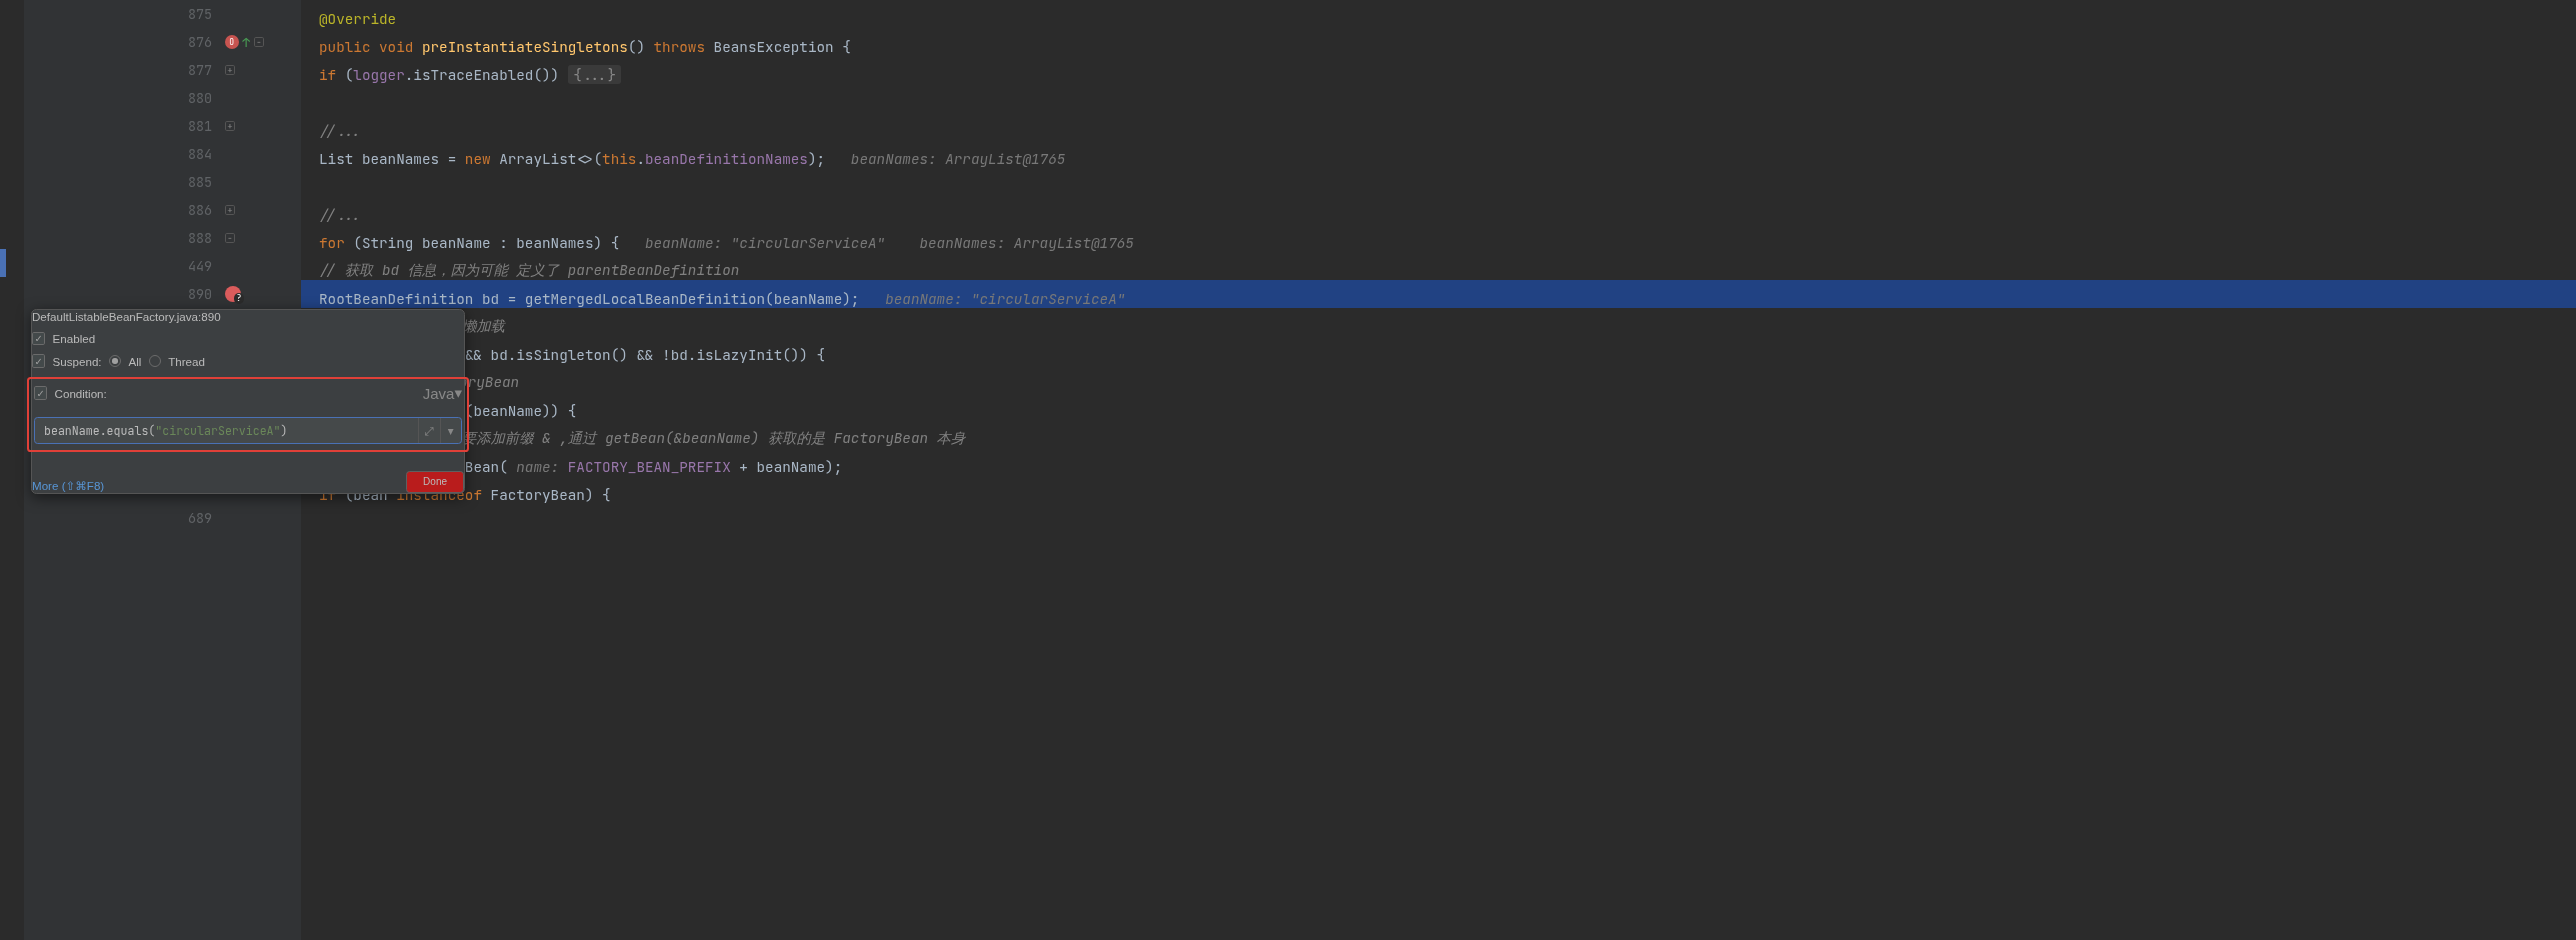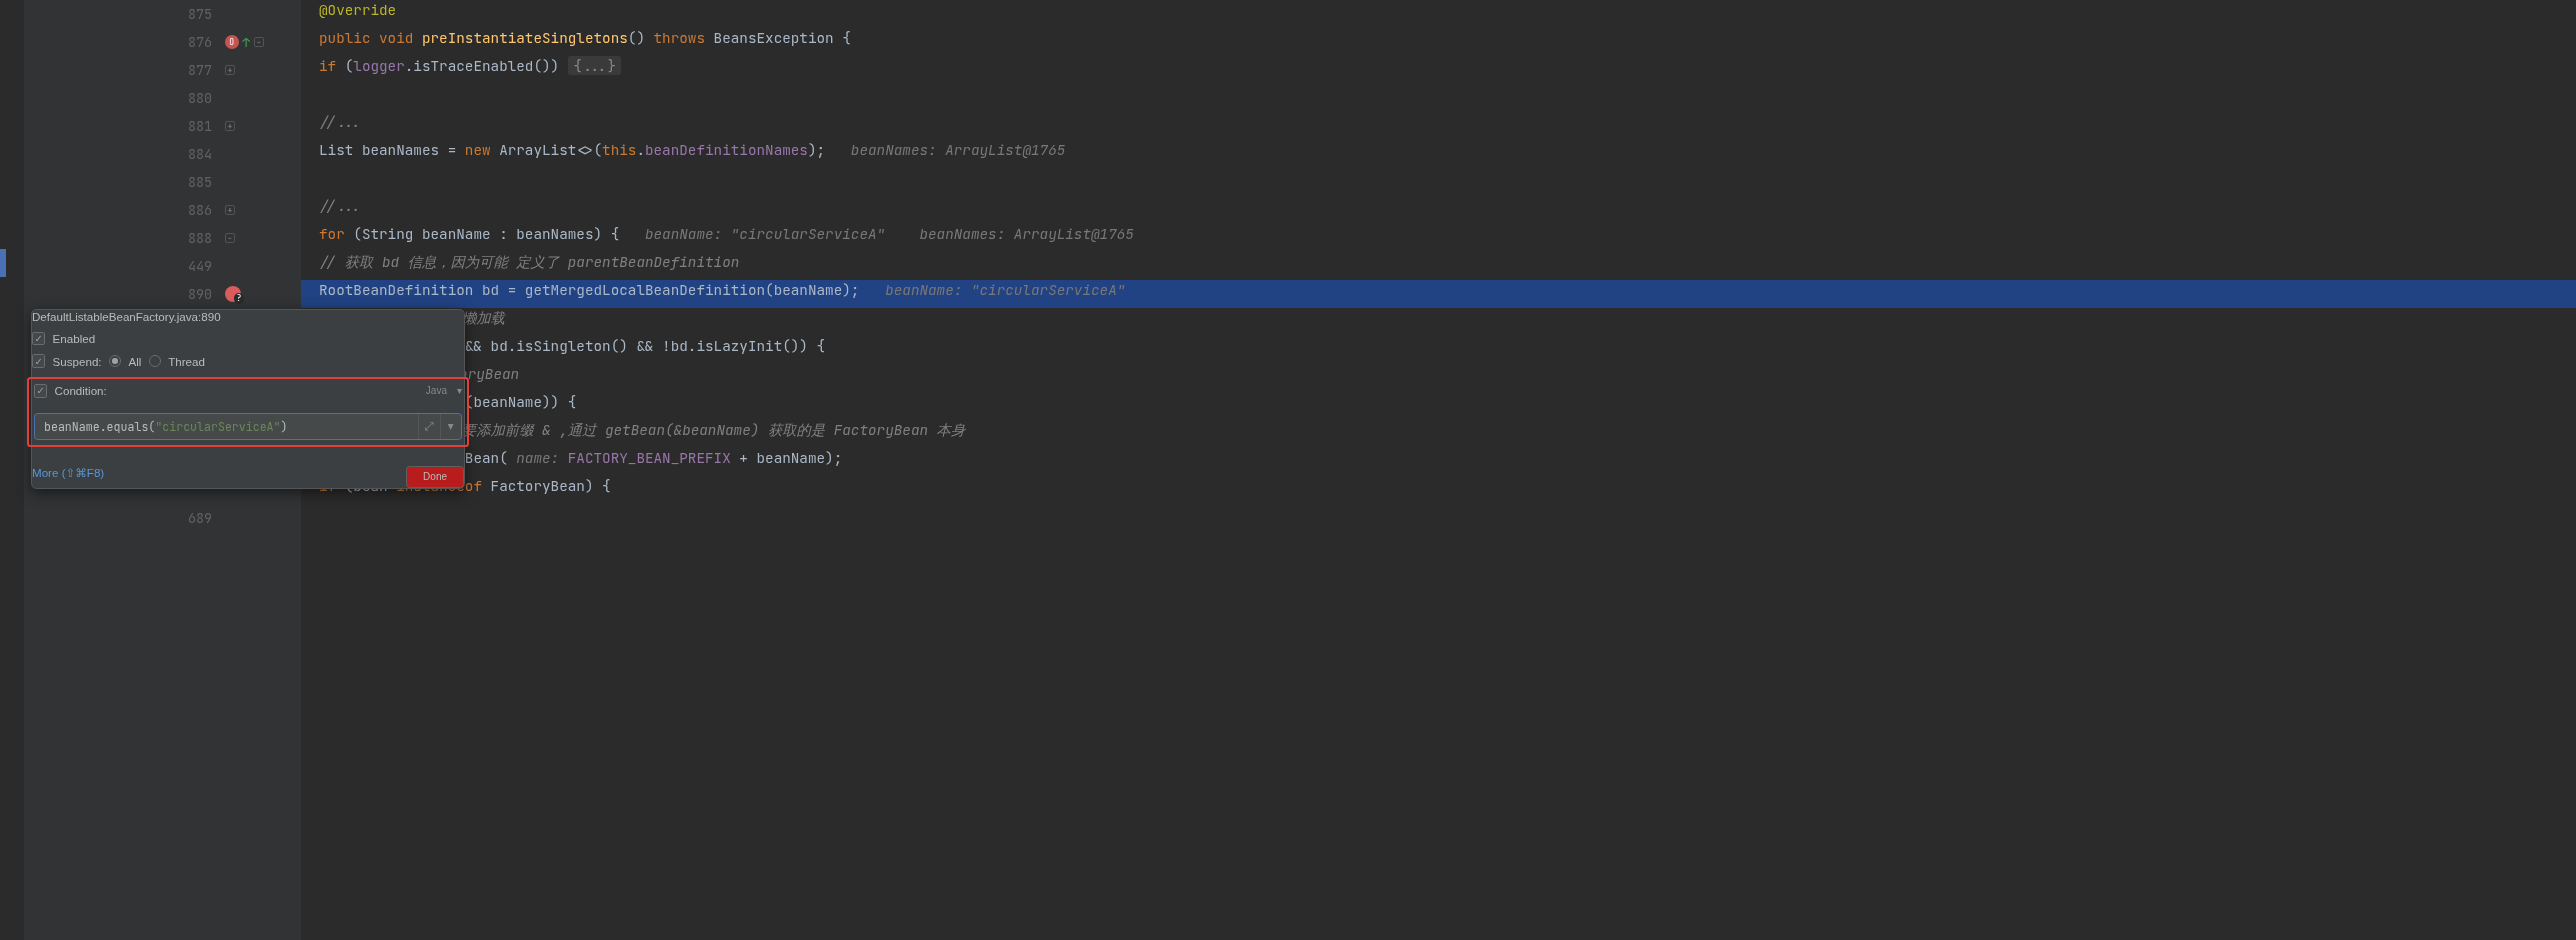--- a/index.html
+++ b/index.html
@@ -96,21 +96,21 @@
   font-size: 12.5px;
 }
 .code-area {
   flex: 1;
   background: #2b2b2b;
   position: relative;
 }
 .code-line {
   height: 28px;
   display: flex;
-  align-items: flex-start;
+  align-items: flex-end;
   white-space: pre;
   padding-left: 18px;
   font-size: 14.3px;
 }
 .code-line.current {
   background: #214283;
 }
 .kw { color: #cc7832; }
 .ann { color: #bbb529; }
 .id { color: #ffc66d; }
@@ -207,29 +207,29 @@
   display: flex;
   align-items: center;
   justify-content: center;
   color: #888;
   cursor: pointer;
   border-left: 0.9px solid #555;
 }
 .java-label {
   margin-left: auto;
   color: #888;
-  font-size: 10px;
-  display: flex;
-  align-items: center;
-  gap: 10px;
+  font-size: 15px;
+  display: flex;
+  align-items: center;
+  gap: 0;
 }
 .popup-footer {
   display: flex;
   justify-content: space-between;
-  align-items: flex-start;
+  align-items: flex-end;
   margin-top: 19px;
 }
 .more-link {
   color: #5896d6;
   font-size: 11.6px;
   cursor: pointer;
 }
 .done-btn {
   background: #b91c1c;
   border: 0.9px solid #5e6060;

